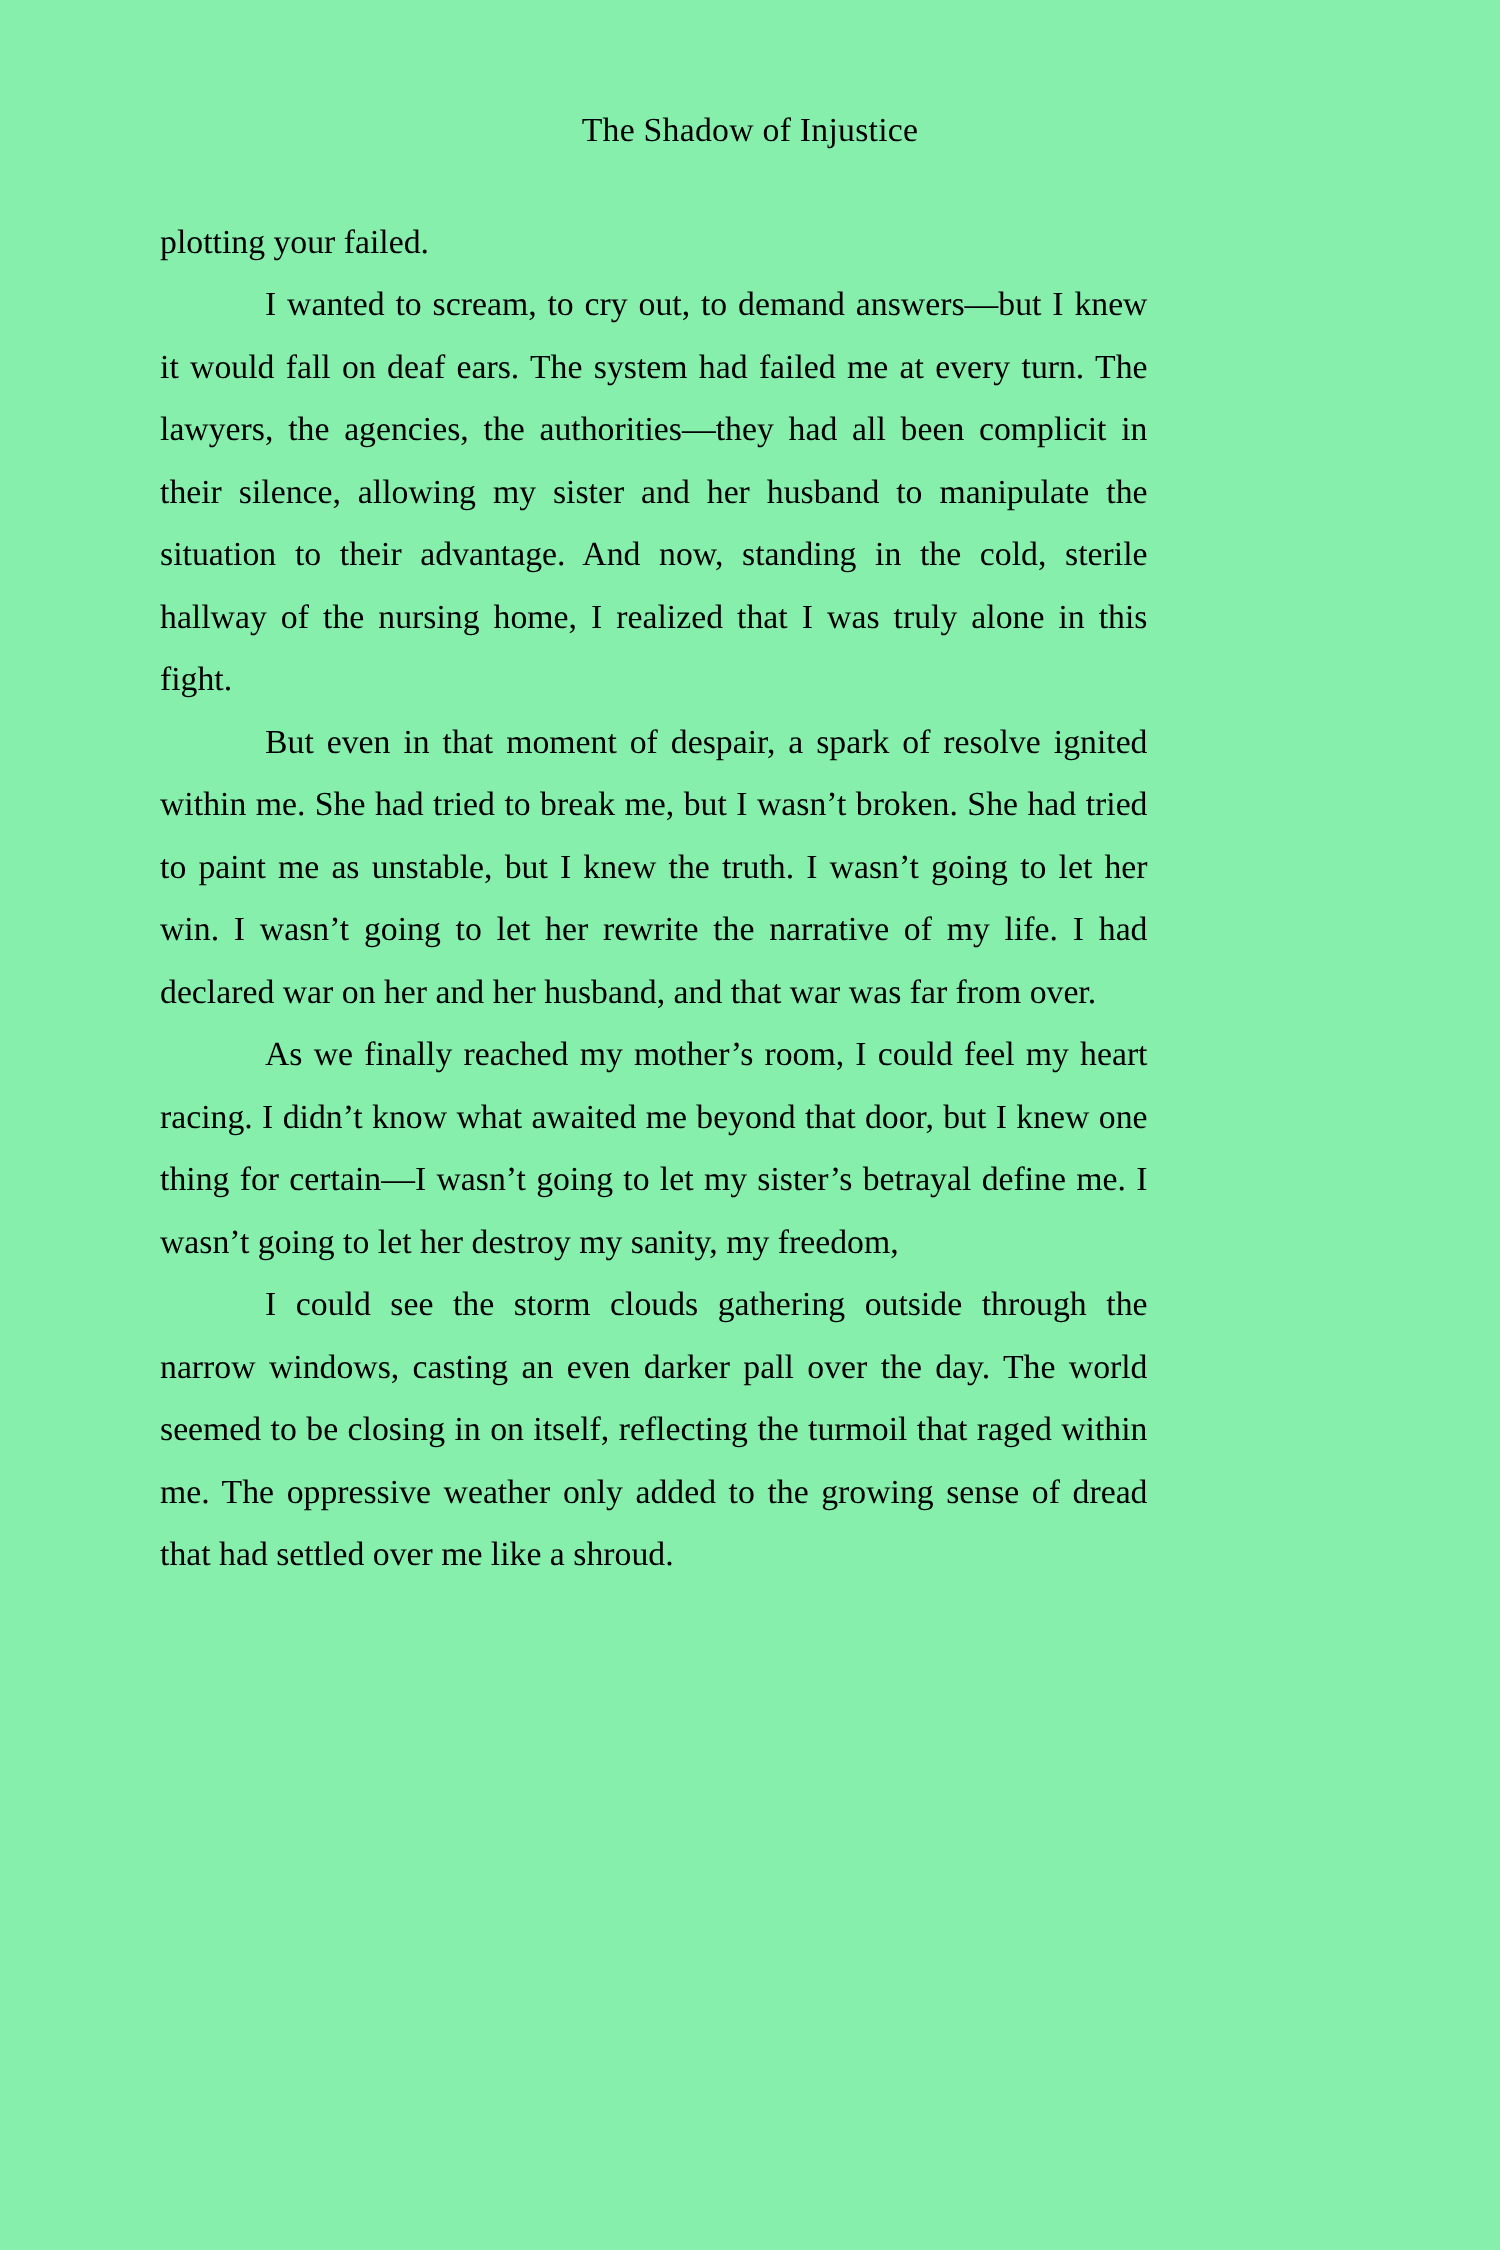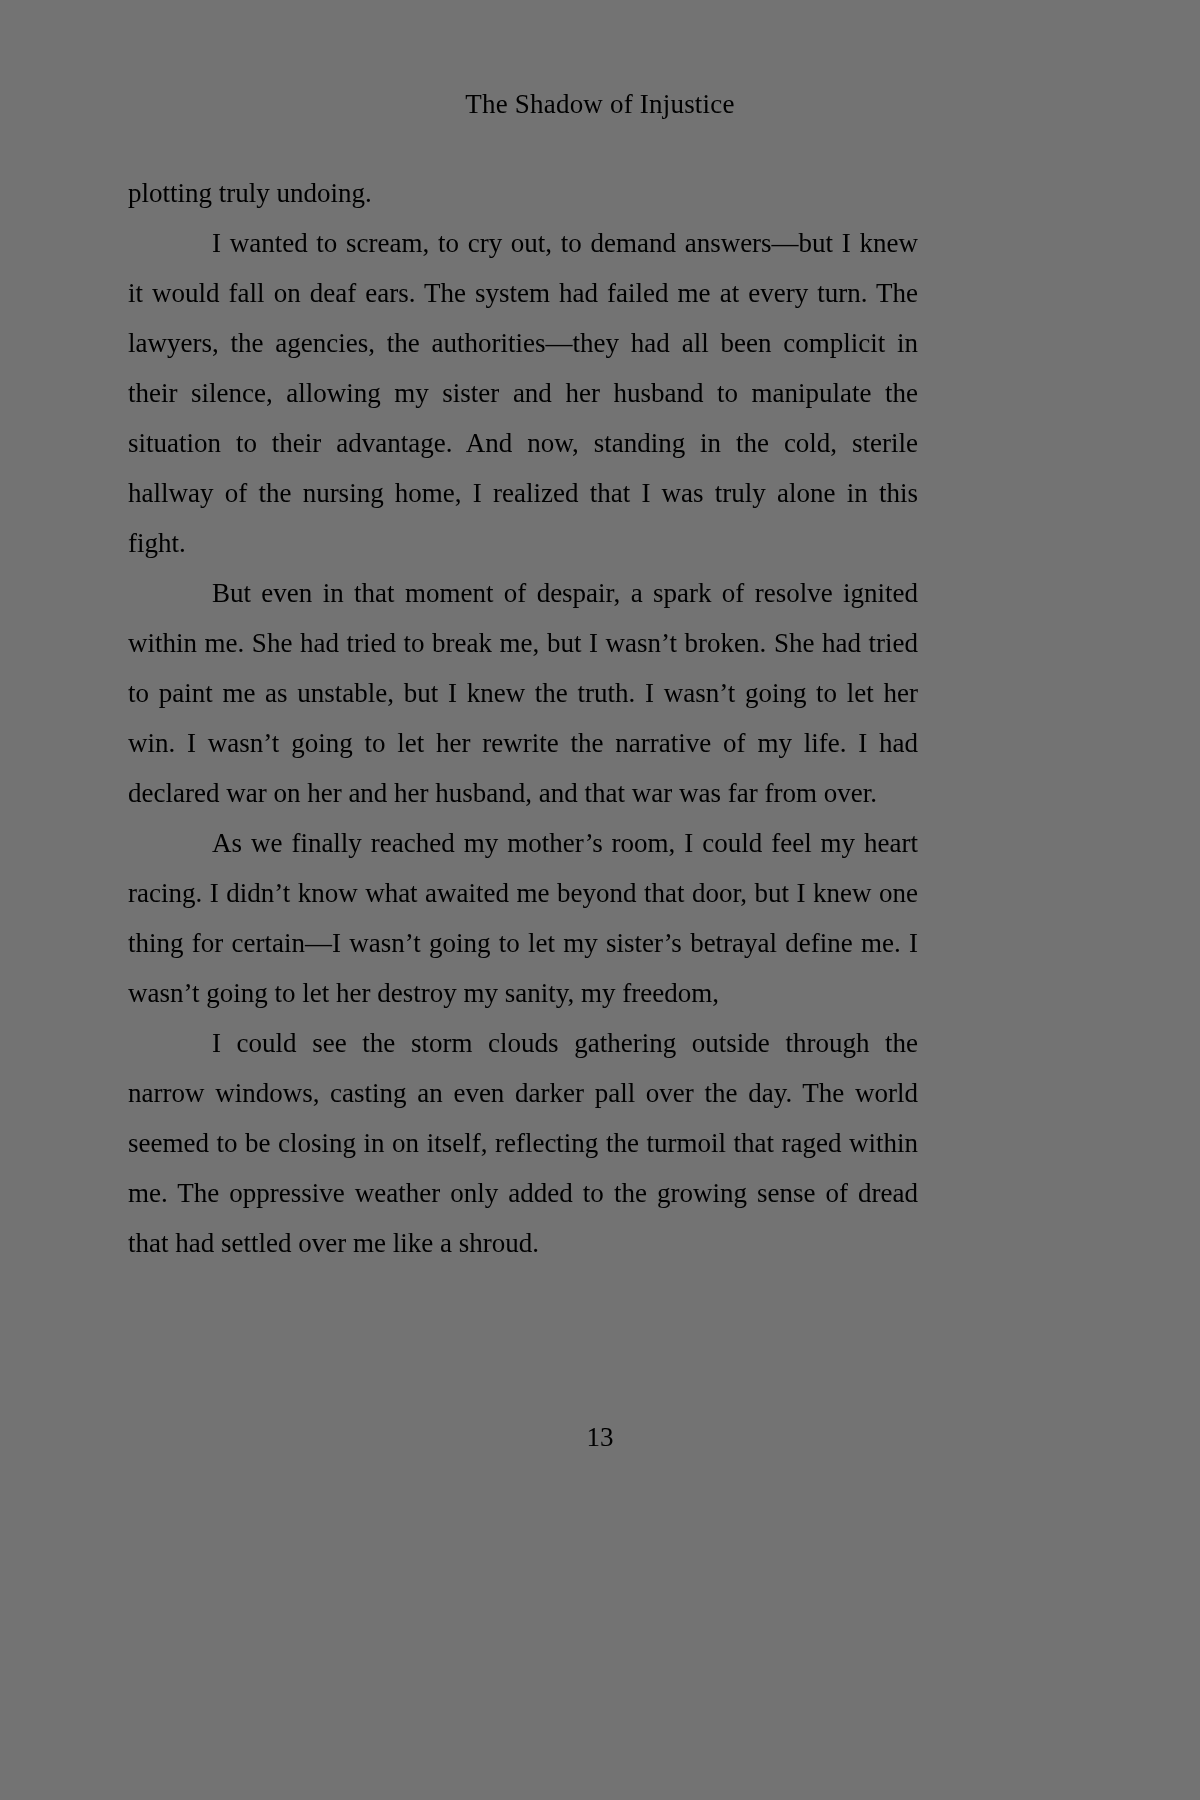--- a/index.html
+++ b/index.html
@@ -13,21 +13,21 @@
     font-family: "Liberation Serif", "DejaVu Serif", serif;
     color: #000000;
     position: relative;
     overflow: hidden;
   }
   .page {
     position: absolute;
     top: 0; left: 0;
     width: 1200px;
     height: 1800px;
-    background: #737373;
+    background: #86efac;
   }
   .running-head {
     position: absolute;
     top: 88px;
     left: 0;
     width: 1200px;
     text-align: center;
     font-size: 27px;
     line-height: 1.2;
     letter-spacing: 0.2px;
@@ -71,22 +71,21 @@
   }
 </style>
 </head>
 <body>
 
 <div class="page">
 
   <div class="running-head">The Shadow of Injustice</div>
 
   <div class="body-block">
-    <p class="para continued">plotting truly undoing.</p>
+    <p class="para continued">plotting your failed.</p>
     <p class="para indent">I wanted to scream, to cry out, to demand answers—but I knew it would fall on deaf ears. The system had failed me at every turn. The lawyers, the agencies, the authorities—they had all been complicit in their silence, allowing my sister and her husband to manipulate the situation to their advantage. And now, standing in the cold, sterile hallway of the nursing home, I realized that I was truly alone in this fight.</p>
     <p class="para indent">But even in that moment of despair, a spark of resolve ignited within me. She had tried to break me, but I wasn’t broken. She had tried to paint me as unstable, but I knew the truth. I wasn’t going to let her win. I wasn’t going to let her rewrite the narrative of my life. I had declared war on her and her husband, and that war was far from over.</p>
     <p class="para indent">As we finally reached my mother’s room, I could feel my heart racing. I didn’t know what awaited me beyond that door, but I knew one thing for certain—I wasn’t going to let my sister’s betrayal define me. I wasn’t going to let her destroy my sanity, my freedom,</p>
     <p class="para indent">I could see the storm clouds gathering outside through the narrow windows, casting an even darker pall over the day. The world seemed to be closing in on itself, reflecting the turmoil that raged within me. The oppressive weather only added to the growing sense of dread that had settled over me like a shroud.</p>
   </div>
 
-  <div class="folio">13</div>
 
 </div>
 
 </body></html>

